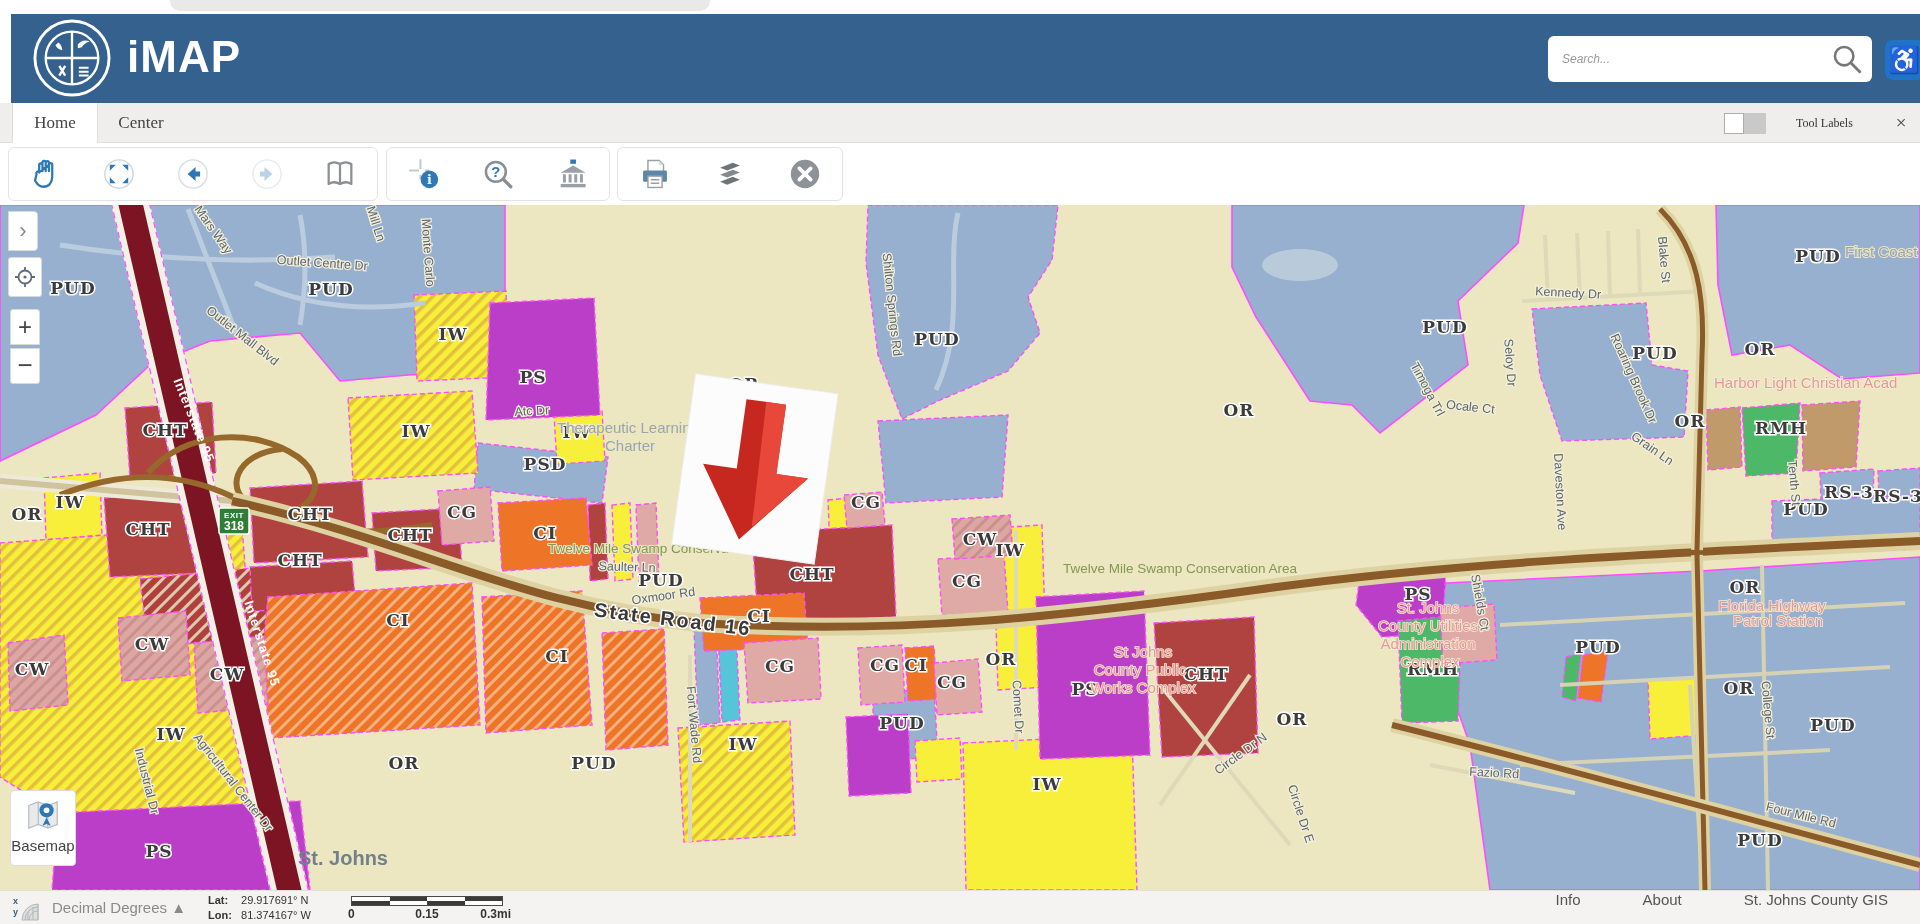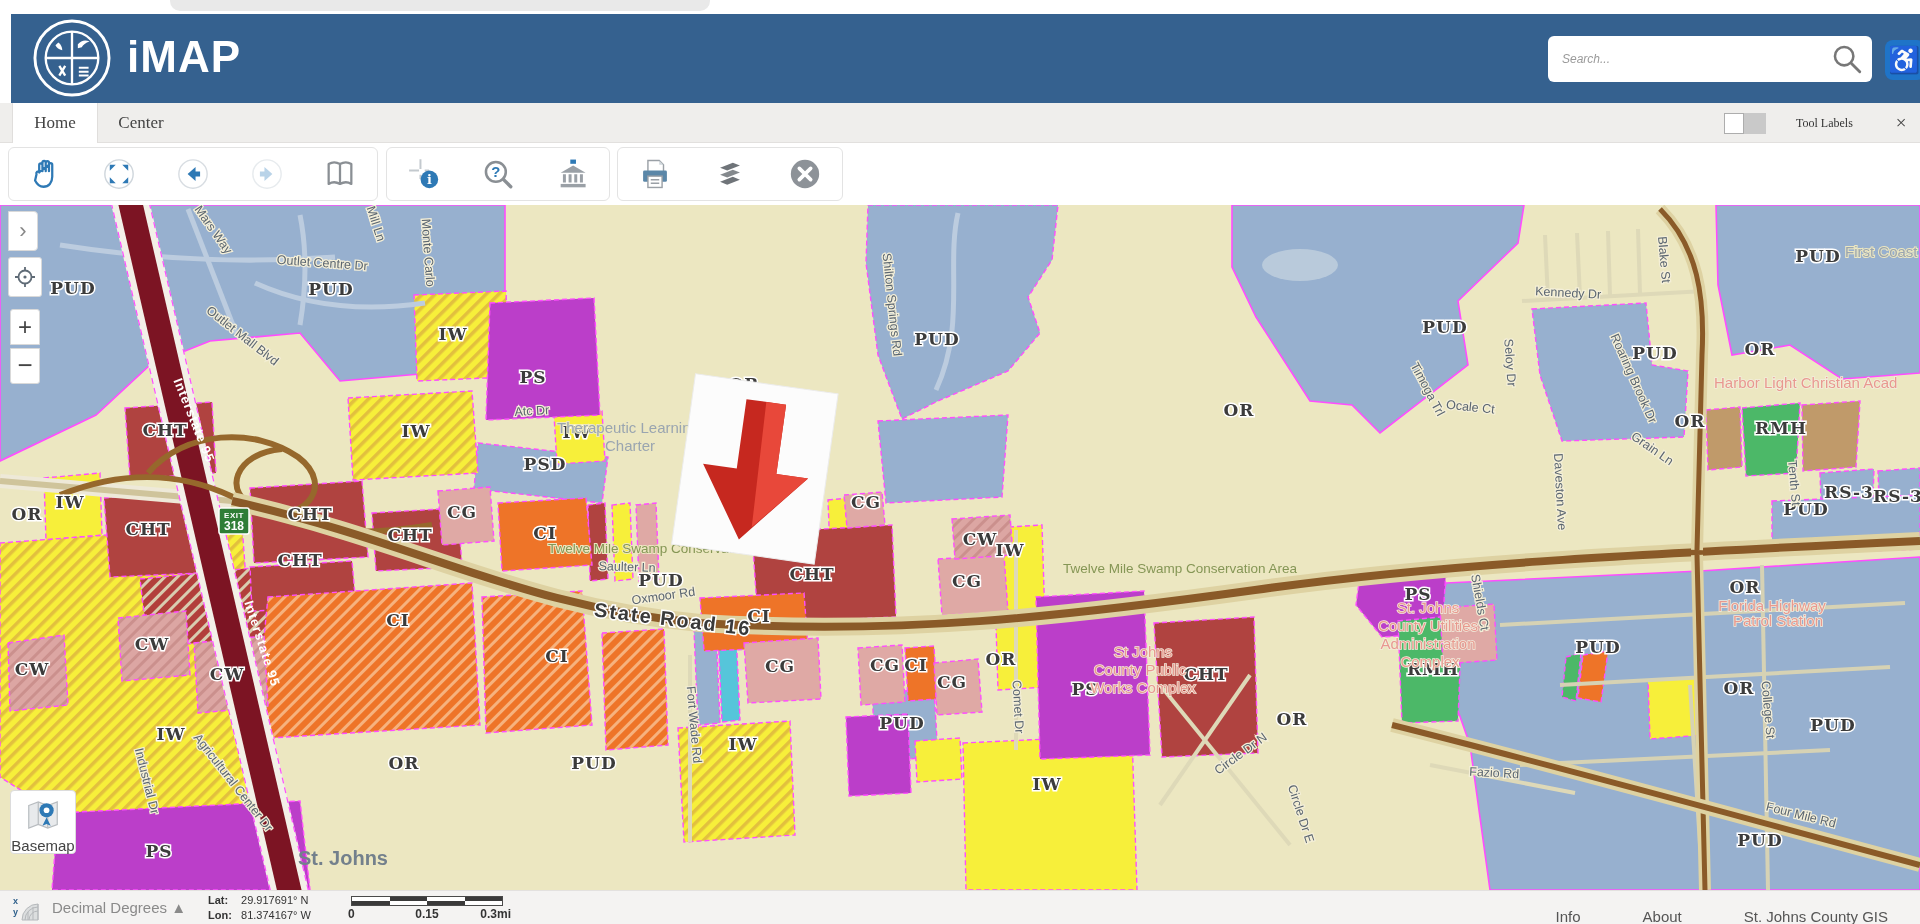--- a/index.html
+++ b/index.html
@@ -63,21 +63,21 @@
   .mctl { position:absolute; background:#fff; border:1px solid #d9d9d9; color:#666;
           text-align:center; cursor:pointer; }
   .ctl-expand { left:8px; top:6px;  width:30px; height:40px; font-size:22px; line-height:38px;
                 border-radius:0 4px 4px 0; color:#888; }
   .ctl-locate { left:8px; top:52px; width:34px; height:40px; border-radius:3px;
                 display:flex; align-items:center; justify-content:center; }
   .ctl-zin  { left:10px; top:104px; width:30px; height:36px; font-size:24px; line-height:34px;
               border-radius:3px 3px 0 0; color:#444; }
   .ctl-zout { left:10px; top:143px; width:30px; height:36px; font-size:26px; line-height:32px;
               border-radius:0 0 3px 3px; color:#444; }
-  .basemap-btn { position:absolute; left:10px; top:585px; width:66px; height:64px; background:#fff;
+  .basemap-btn { position:absolute; left:10px; top:585px; width:66px; height:76px; background:#fff;
                  border:1px solid #dcdcdc; border-radius:4px; cursor:pointer; text-align:center; }
   .basemap-btn svg { width:38px; height:40px; margin-top:4px; }
   .basemap-btn .bm-label { font-size:15px; color:#444; margin-top:-2px; }
 
   
   .ml-zone  { font:bold 17px "DejaVu Serif", serif; fill:#3b3b3b; stroke:#ffffff;
               stroke-width:3px; paint-order:stroke; letter-spacing:1px; }
   .ml-road  { font:12.5px "Liberation Sans", sans-serif; fill:#5a6570; stroke:#f4efd8;
               stroke-width:2.5px; paint-order:stroke; }
   .ml-hwy   { font:bold 13px "Liberation Sans", sans-serif; fill:#ffffff; letter-spacing:1px; }
@@ -107,21 +107,21 @@
   .latlon b { display:inline-block; width:30px; }
   .scalebar { position:absolute; left:351px; top:5px; width:152px; }
   .sb-rows { border:1px solid #4a4a4a; height:10px; display:flex; flex-direction:column; }
   .sb-row { flex:1; display:flex; }
   .sb-cell { flex:1; }
   .sb-labels { position:relative; height:14px; font-size:12px; font-weight:bold; color:#333; }
   .sb-l0 { position:absolute; left:-3px; top:1px; }
   .sb-l1 { position:absolute; left:50%; transform:translateX(-50%); top:1px; }
   .sb-l2 { position:absolute; right:-8px; top:1px; }
   .status-links { position:absolute; right:32px; top:0; height:34px; display:flex; gap:62px;
-                  align-items:flex-end; color:#555; }
+                  align-items:flex-start; color:#555; }
   .status-links span { cursor:pointer; }
 </style>
 </head>
 <body>
 
 <div class="top-strip">
   <div class="pill"></div>
 </div>
 
 <div class="header">

